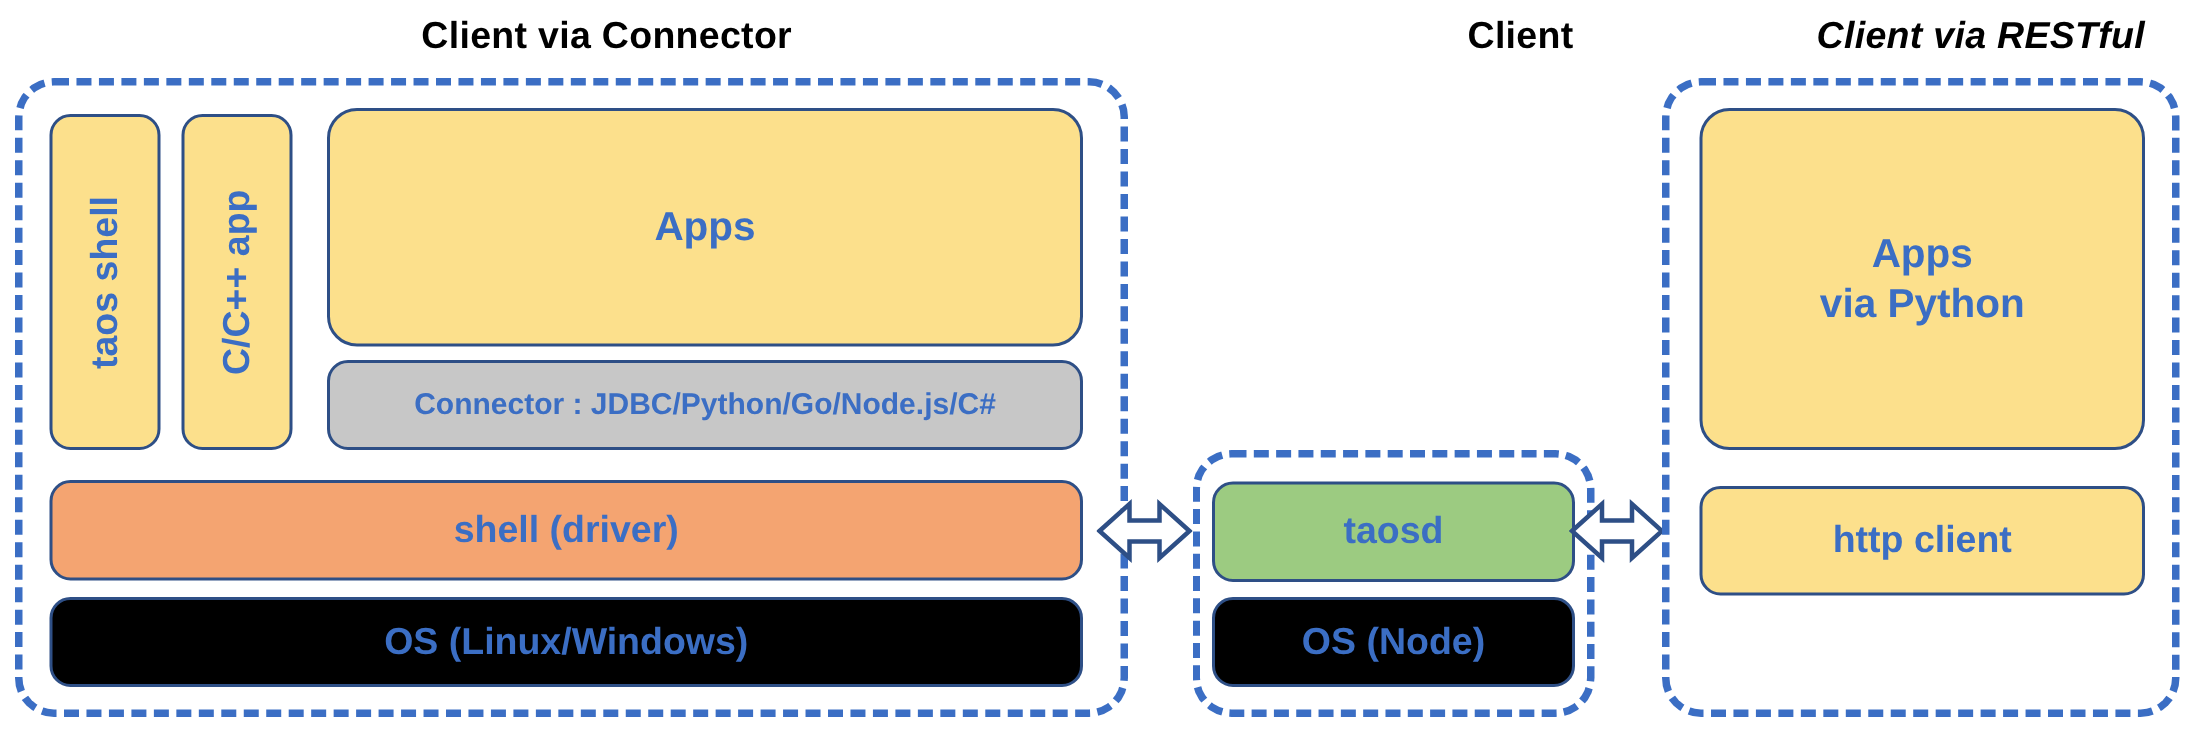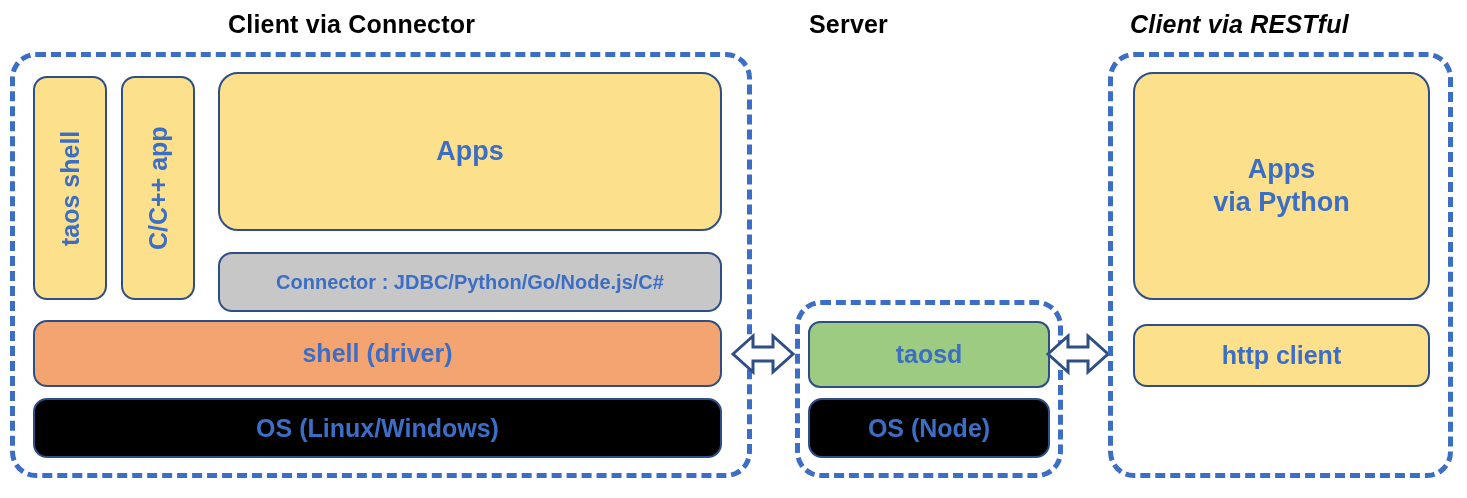--- a/index.html
+++ b/index.html
@@ -18,21 +18,21 @@
     overflow: hidden;
   }
 
   
   .section-title {
     position: absolute;
     color: #000000;
     font-weight: bold;
     font-size: 25px;
     letter-spacing: 0.2px;
-    text-align: left;
+    text-align: right;
     white-space: nowrap;
     line-height: 30px;
   }
 
   
   .group {
     position: absolute;
     border: 5px dashed #3B6EC4;
     border-radius: 26px;
     box-sizing: border-box;
@@ -70,59 +70,59 @@
   }
   .arrow svg { display: block; }
 </style>
 </head>
 <body>
 
 <div id="canvas">
 
   <div class="section-title" style="left:228px; top:9px; width:300px;">Client via Connector</div>
 
-  <div class="section-title" style="left:809px; top:9px; width:240px;">Server</div>
+  <div class="section-title" style="left:809px; top:9px; width:240px;">Client</div>
 
   <div class="section-title" style="left:1130px; top:9px; width:300px;font-style:italic;">Client via RESTful</div>
 
   <div class="group" style="left:10px; top:52px; width:742px; height:426px;"></div>
 
   <div class="block fill-yellow vertical" style="left:33px; top:76px; width:74px; height:224px; font-size:25px;">taos shell</div>
 
   <div class="block fill-yellow vertical" style="left:121px; top:76px; width:74px; height:224px; font-size:25px;">C/C++ app</div>
 
   <div class="block fill-yellow" style="left:218px; top:72px; width:504px; height:159px; font-size:27px; border-radius:20px;">Apps</div>
 
-  <div class="block fill-gray" style="left:218px; top:252px; width:504px; height:60px; font-size:20px;">Connector : JDBC/Python/Go/Node.js/C#</div>
+  <div class="block fill-gray" style="left:218px; top:240px; width:504px; height:60px; font-size:20px;">Connector : JDBC/Python/Go/Node.js/C#</div>
 
   <div class="block fill-orange" style="left:33px; top:320px; width:689px; height:67px; font-size:25px;">shell (driver)</div>
 
   <div class="block fill-blue" style="left:33px; top:398px; width:689px; height:60px; font-size:25px;">OS (Linux/Windows)</div>
 
   <div class="arrow" style="left:731px; top:330px;">
     <svg width="64" height="48" viewBox="0 0 64 48">
       <polygon points="2,24 22,6 22,17 42,17 42,6 62,24 42,42 42,31 22,31 22,42" fill="#ffffff" stroke="#2E4F86" stroke-width="3" stroke-linejoin="miter"></polygon>
     </svg>
   </div>
 
   <div class="group" style="left:795px; top:300px; width:268px; height:178px;"></div>
 
-  <div class="block fill-green" style="left:808px; top:321px; width:242px; height:67px; font-size:25px;border-radius:12px;">taosd</div>
+  <div class="block fill-green" style="left:808px; top:321px; width:242px; height:67px; font-size:25px;">taosd</div>
 
   <div class="block fill-blue" style="left:808px; top:398px; width:242px; height:60px; font-size:25px;">OS (Node)</div>
 
   <div class="arrow" style="left:1046px; top:330px;">
     <svg width="64" height="48" viewBox="0 0 64 48">
       <polygon points="2,24 22,6 22,17 42,17 42,6 62,24 42,42 42,31 22,31 22,42" fill="#ffffff" stroke="#2E4F86" stroke-width="3" stroke-linejoin="miter"></polygon>
     </svg>
   </div>
 
   <div class="group" style="left:1108px; top:52px; width:345px; height:426px;"></div>
 
   <div class="block fill-yellow" style="left:1133px; top:72px; width:297px; height:228px; font-size:27px; border-radius:20px; flex-direction:column;">
     <span>Apps</span>
     <span>via Python</span>
   </div>
 
-  <div class="block fill-yellow" style="left:1133px; top:324px; width:297px; height:63px; font-size:25px;">http client</div>
+  <div class="block fill-yellow" style="left:1133px; top:324px; width:297px; height:73px; font-size:25px;">http client</div>
 
 
 </div>
 
 </body></html>

